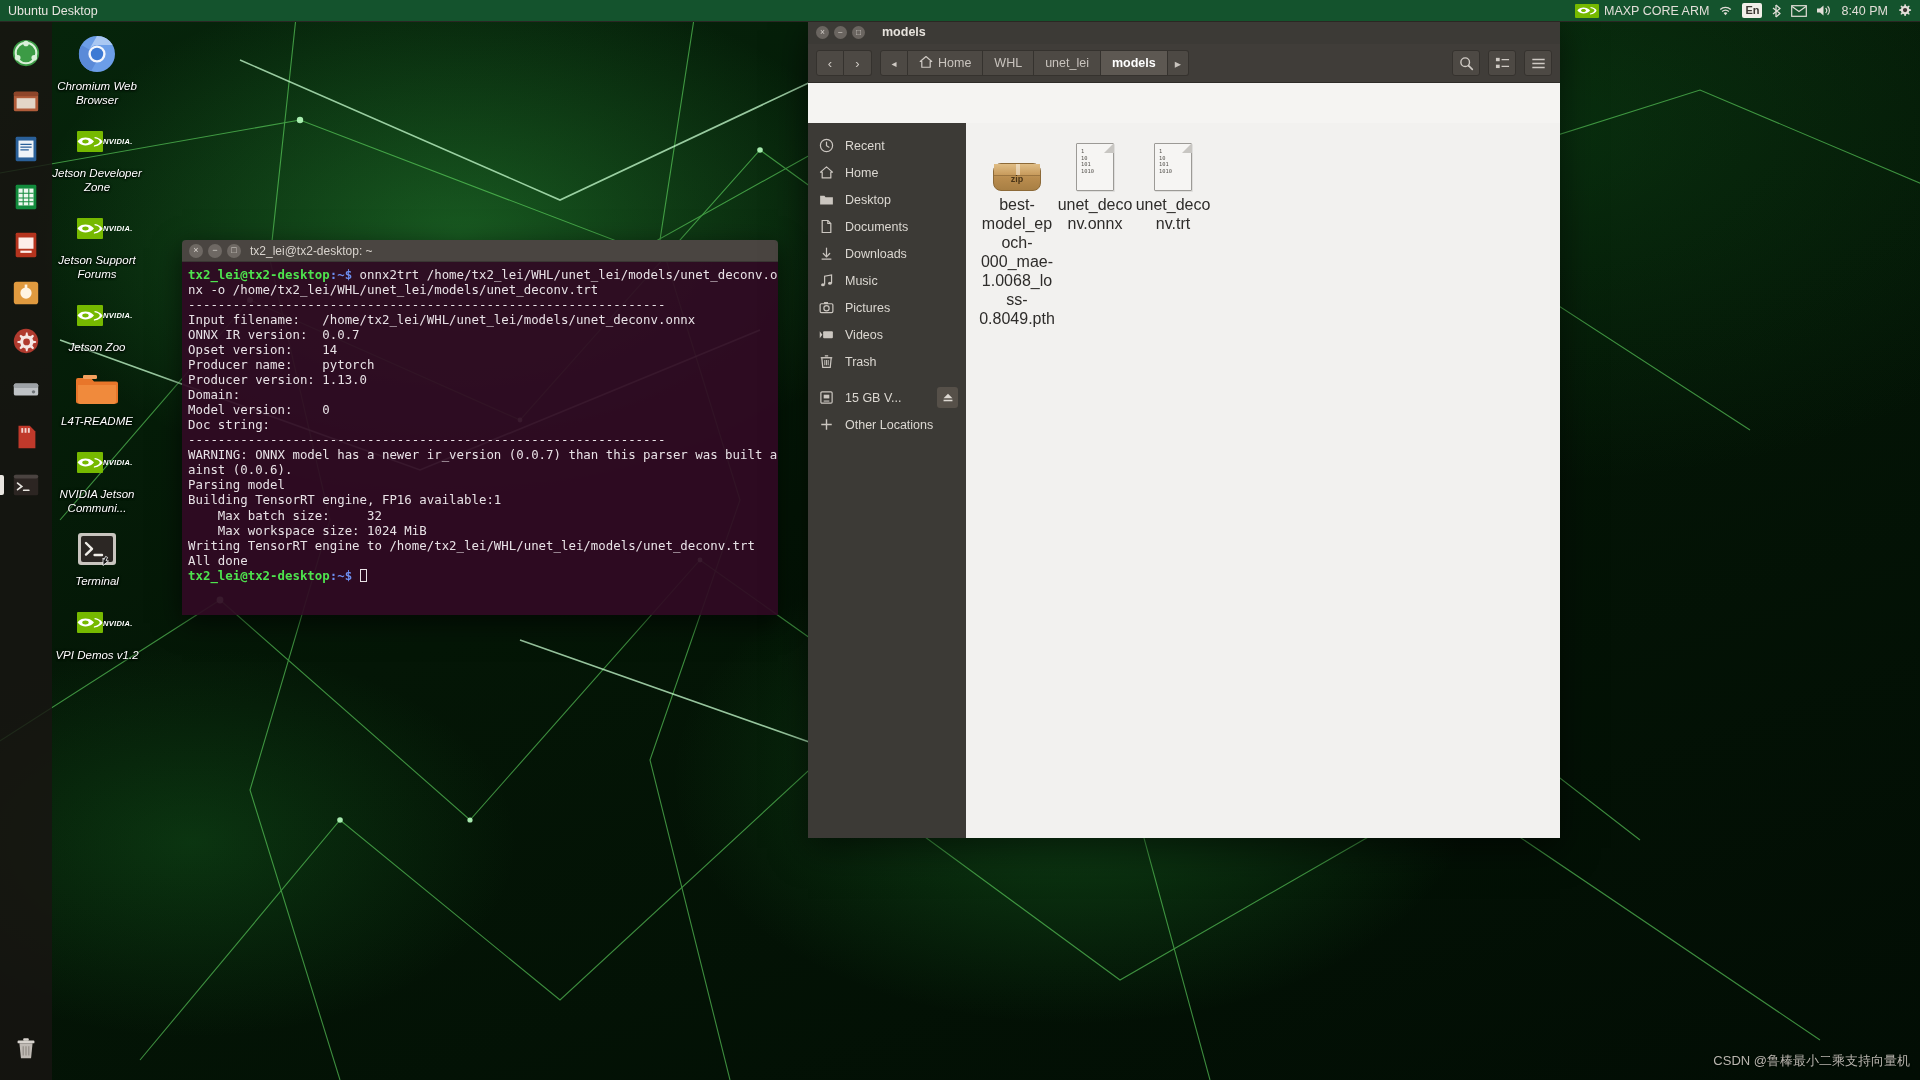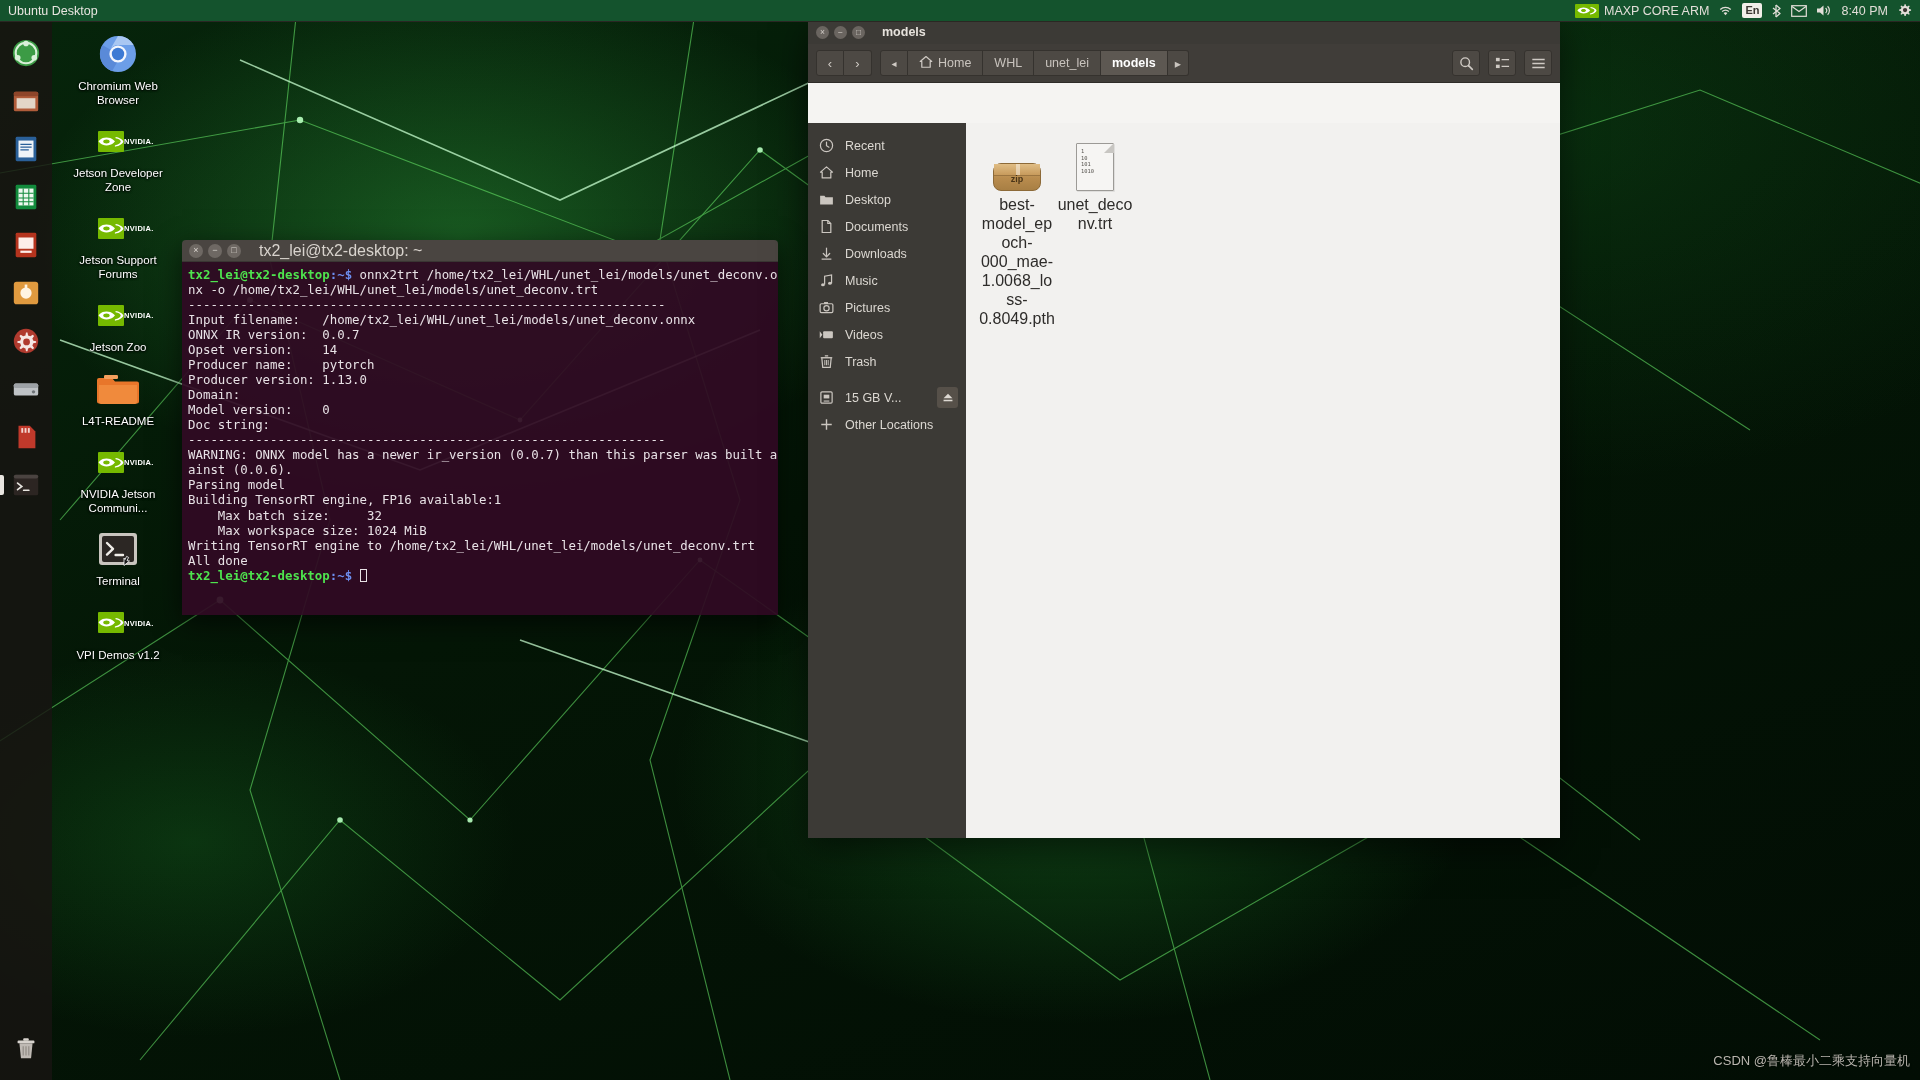--- a/index.html
+++ b/index.html
@@ -65,22 +65,23 @@
   .lnch svg { width: 30px; height: 30px; }
   .lnch.active::before {
     content: ""; position: absolute; left: -4px; top: 12px;
     width: 4px; height: 20px; border-radius: 0 2px 2px 0;
     background: #e8e5e0;
   }
   #launcher .bottom { position: absolute; bottom: 6px; left: 0; }
 
   
   #desktop-icons {
-    position: absolute; top: 30px; left: 69px; width: 98px;
+    position: absolute; top: 30px; left: 48px; width: 98px;
     z-index: 10;
+    font-style: italic;
   }
   .dicon {
     width: 98px; margin-bottom: 10px;
     display: flex; flex-direction: column; align-items: center;
     text-align: center;
   }
   .dicon .glyph { height: 48px; display: flex; align-items: center; justify-content: center; }
   .dicon .lbl {
     color: #ffffff; font-size: 11.5px; line-height: 13.5px;
     text-shadow: 0 1px 2px rgba(0,0,0,0.95), 0 0 3px rgba(0,0,0,0.9);
@@ -113,21 +114,21 @@
     border-radius: 4px 4px 0 0;
     border-bottom: 1px solid #3a3633;
   }
   .wbtn {
     width: 14px; height: 14px; border-radius: 50%;
     background: #6e6863; color: #d9d4ce;
     display: flex; align-items: center; justify-content: center;
     font-size: 9px; line-height: 1; font-family: "Liberation Sans", sans-serif;
   }
   #term-title .tlabel {
-    color: #d8d3cd; font-size: 16px; margin-left: 13px; font-weight: 400;
+    color: #d8d3cd; font-size: 12px; margin-left: 4px; font-weight: 400;
   }
   #term-body {
     height: 353px;
     background: rgba(48,10,36,0.93);
     padding: 5px 6px 0 6px;
     overflow: hidden;
     font-family: "DejaVu Sans Mono", monospace;
     font-size: 12.4px; line-height: 15.03px;
     color: #e6e0e4;
     white-space: pre;
@@ -777,20 +778,28 @@
             </div>
           </div>
           <div class="fname">best-model_epoch-000_mae-1.0068_loss-0.8049.pth</div>
         </div>
         <div class="fitem">
           <div class="ficon">
             <div class="docicon">
               <div class="bits">1<br>10<br>101<br>1010</div>
             </div>
           </div>
+          <div class="fname">unet_deconv.onnx</div>
+        </div>
+        <div class="fitem">
+          <div class="ficon">
+            <div class="docicon">
+              <div class="bits">1<br>10<br>101<br>1010</div>
+            </div>
+          </div>
           <div class="fname">unet_deconv.trt</div>
         </div>
       </div>
     </div>
   </div>
 
   <div id="watermark">CSDN @鲁棒最小二乘支持向量机</div>
 
 </div>
 

